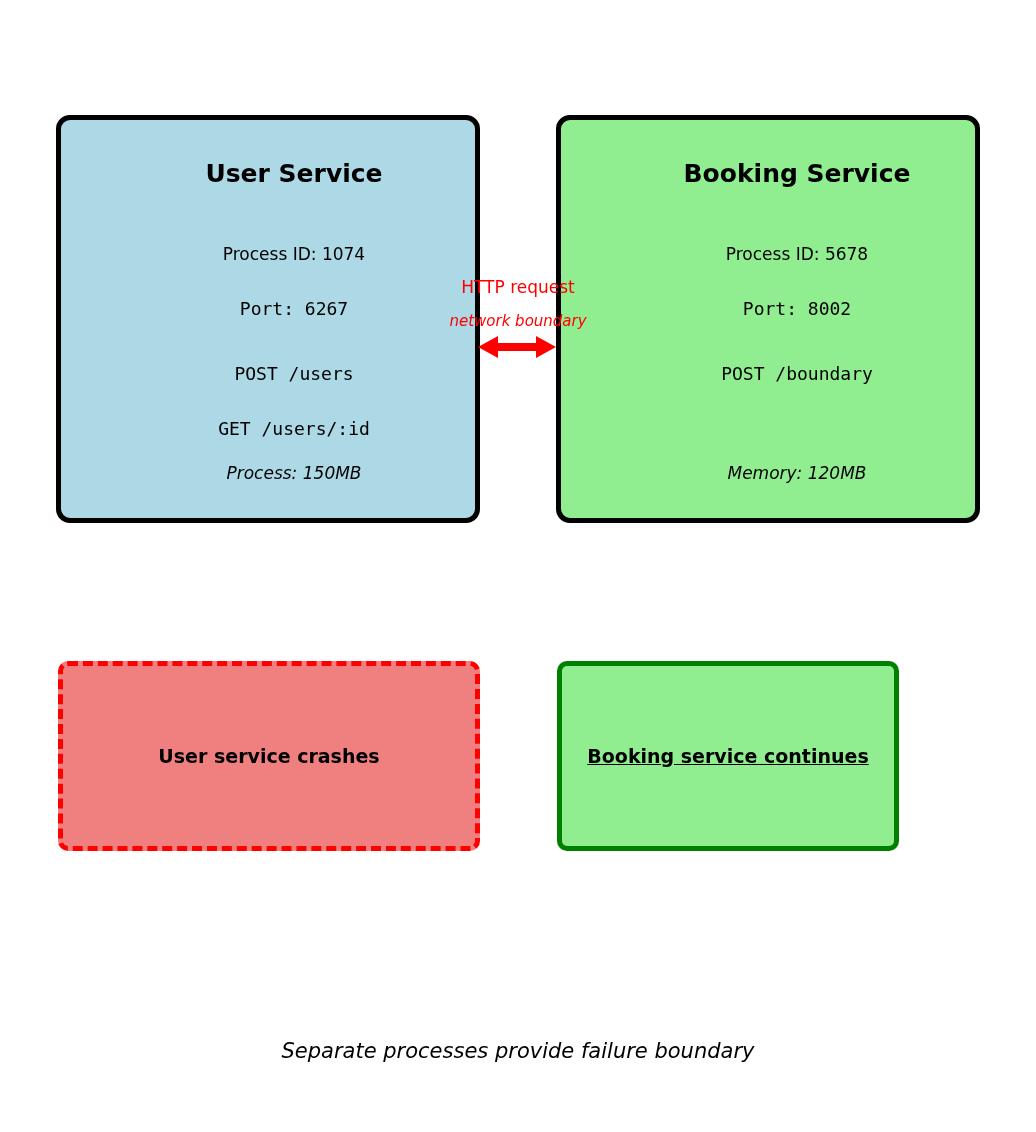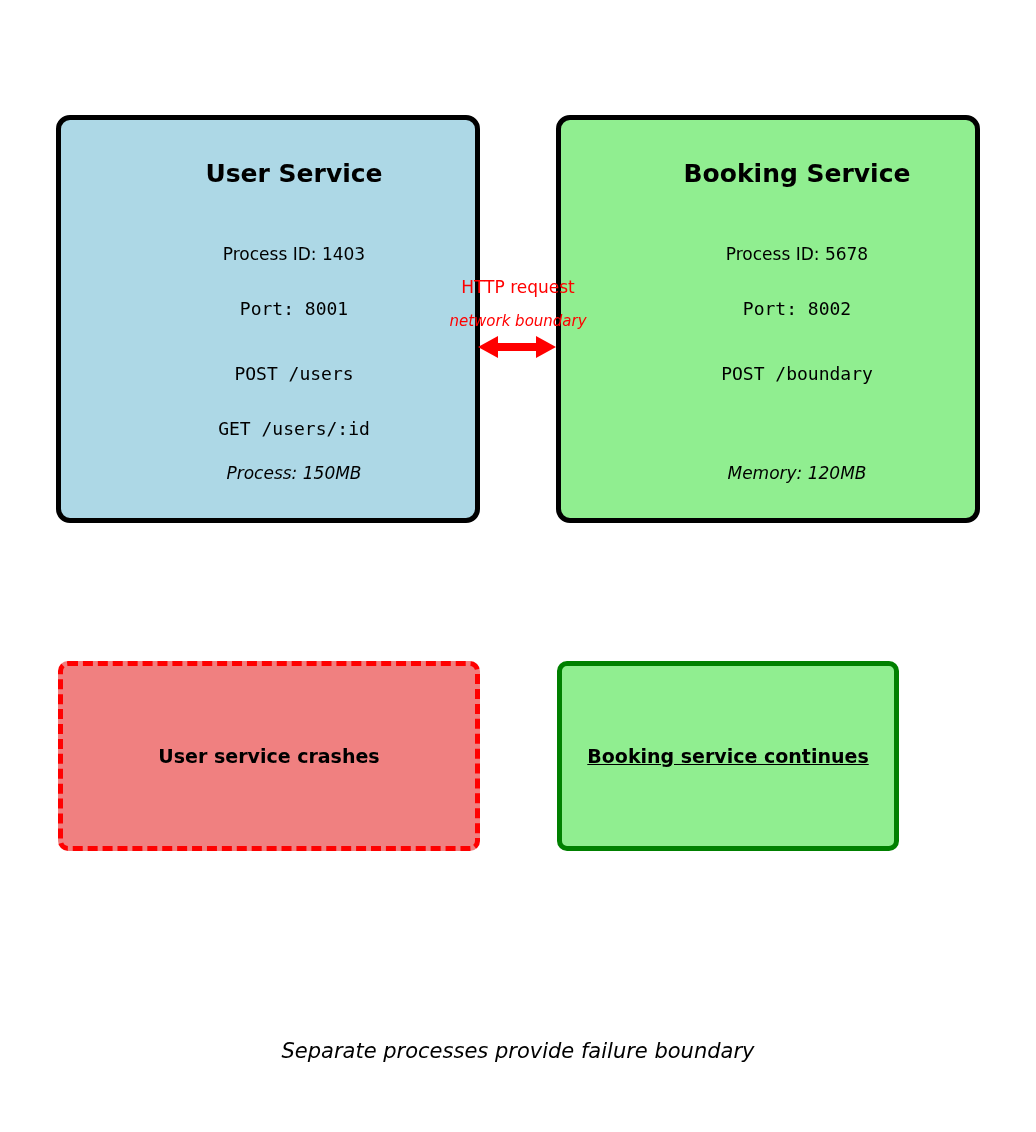--- a/index.html
+++ b/index.html
@@ -121,22 +121,22 @@
     font-style: italic;
   }
 </style>
 </head>
 <body>
 
 <div id="canvas">
 
   <div class="service-box user-box"></div>
   <div class="line col-left svc-title" style="top:156px">User Service</div>
-  <div class="line col-left svc-text" style="top:239px">Process ID: 1403</div>
-  <div class="line col-left svc-mono" style="top:294px">Port: 8001</div>
+  <div class="line col-left svc-text" style="top:239px">Process ID: 1074</div>
+  <div class="line col-left svc-mono" style="top:294px">Port: 6267</div>
   <div class="line col-left svc-mono" style="top:359px">POST /users</div>
   <div class="line col-left svc-mono" style="top:414px">GET /users/:id</div>
   <div class="line col-left svc-mem" style="top:458px">Process: 150MB</div>
 
   <div class="service-box booking-box"></div>
   <div class="line col-right svc-title" style="top:156px">Booking Service</div>
   <div class="line col-right svc-text" style="top:239px">Process ID: 5678</div>
   <div class="line col-right svc-mono" style="top:294px">Port: 8002</div>
   <div class="line col-right svc-mono" style="top:359px">POST /boundary</div>
   <div class="line col-right svc-mem" style="top:458px">Memory: 120MB</div>

